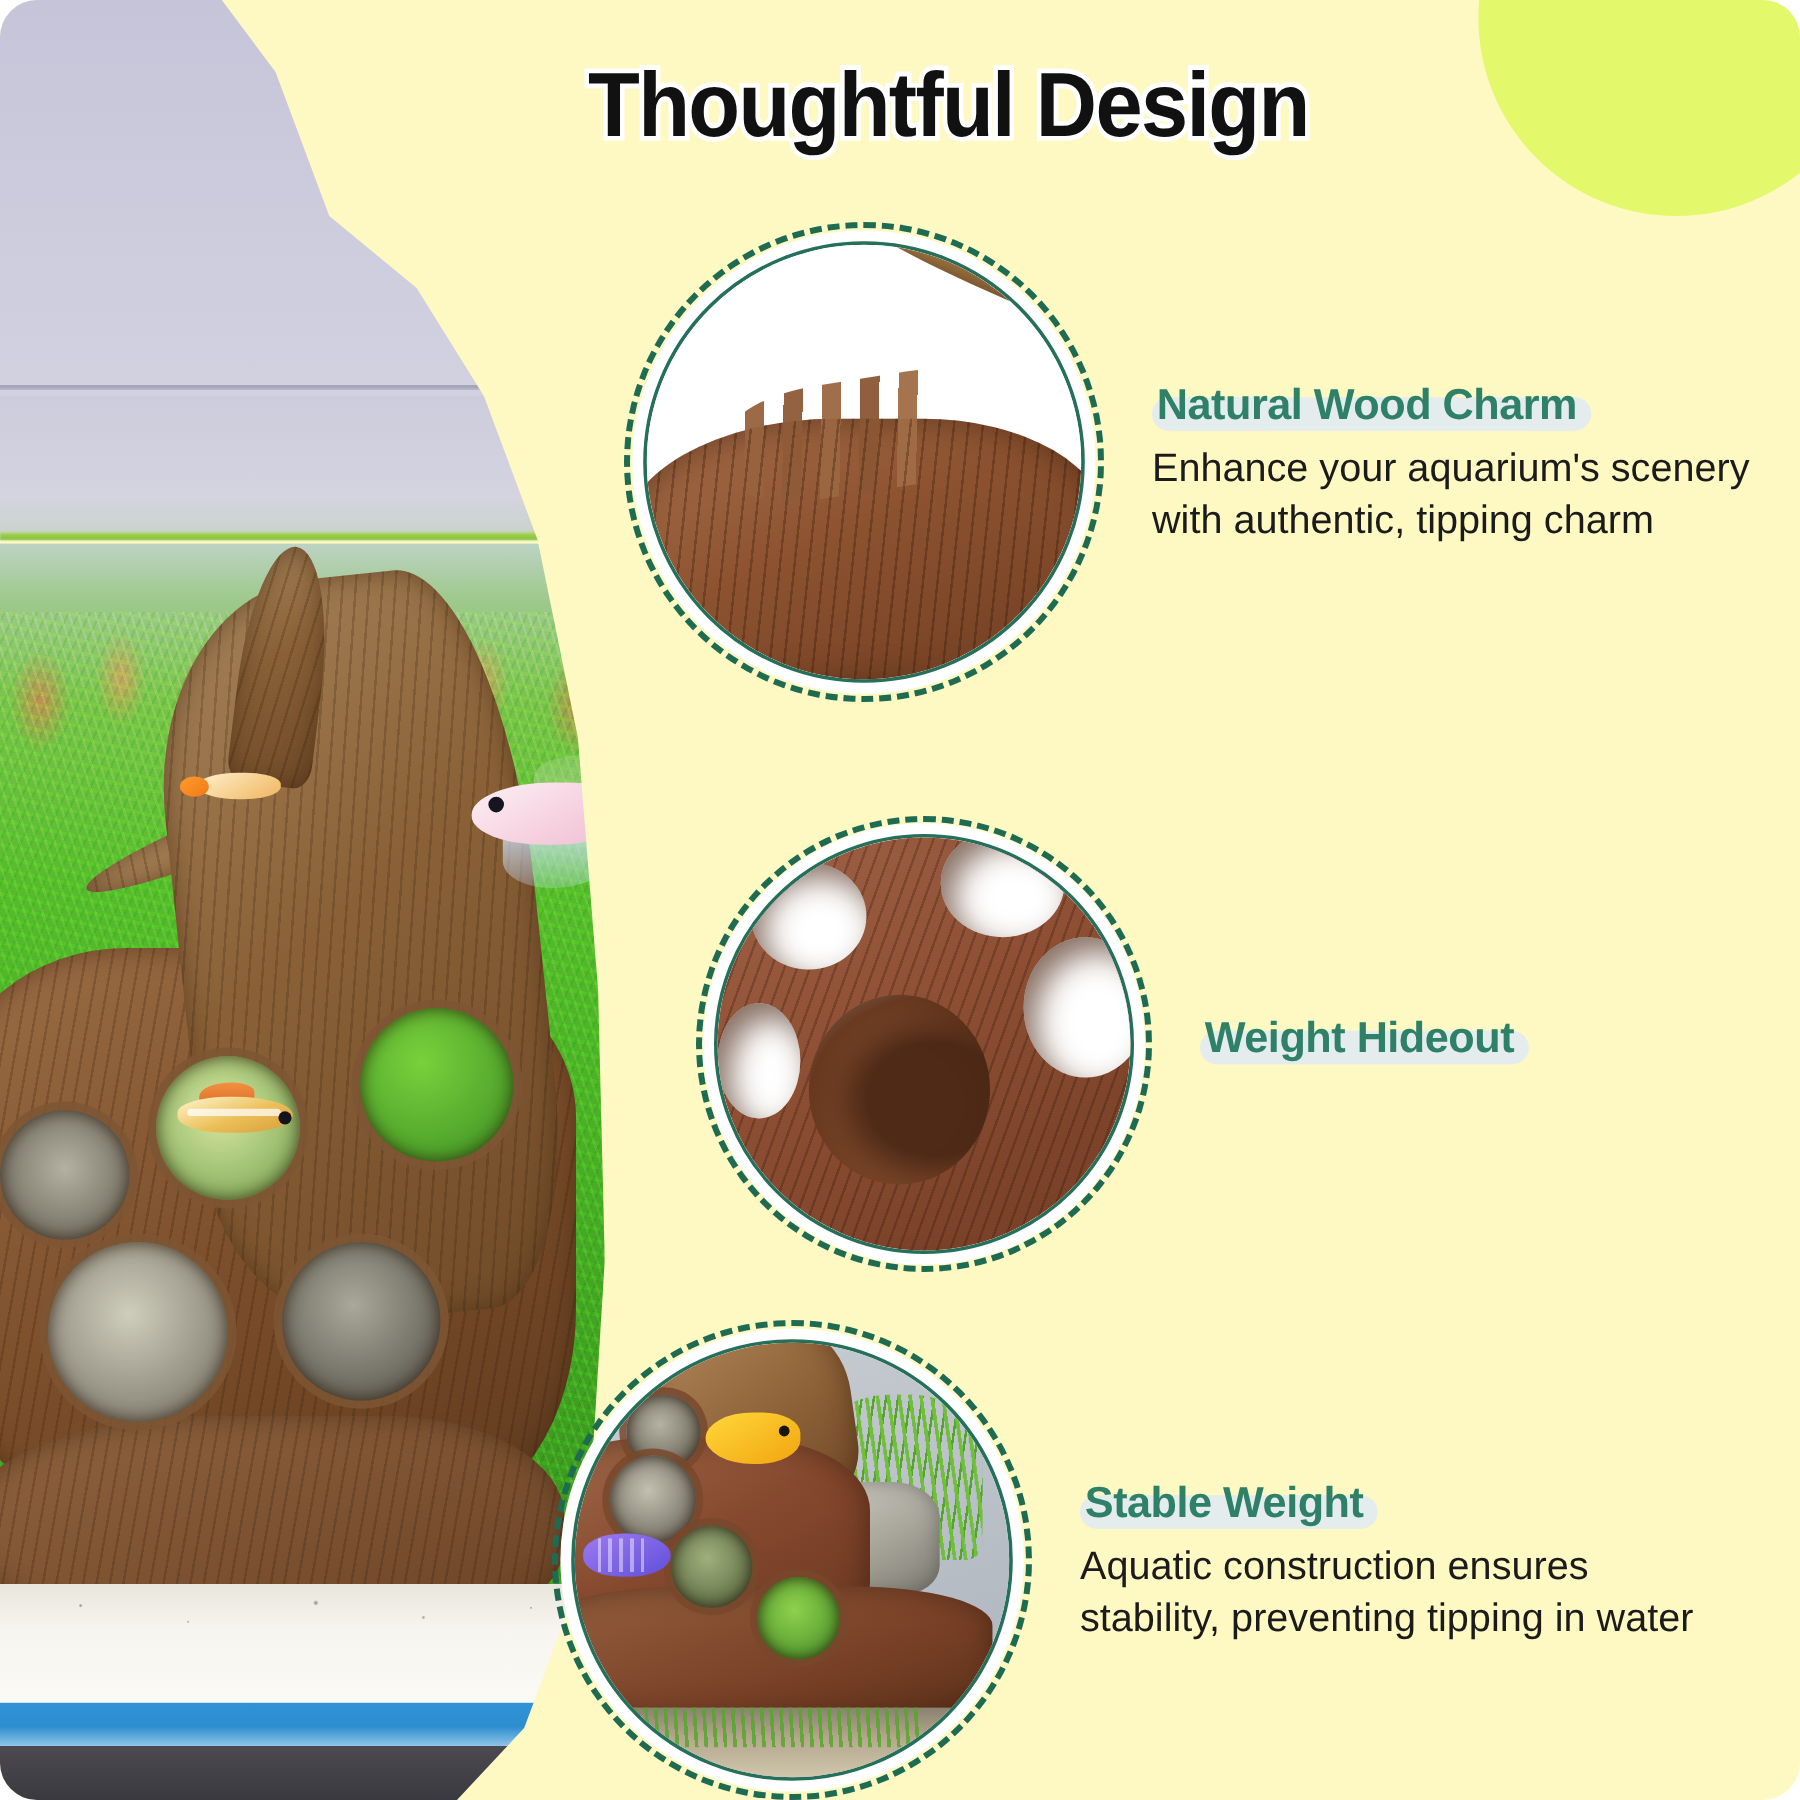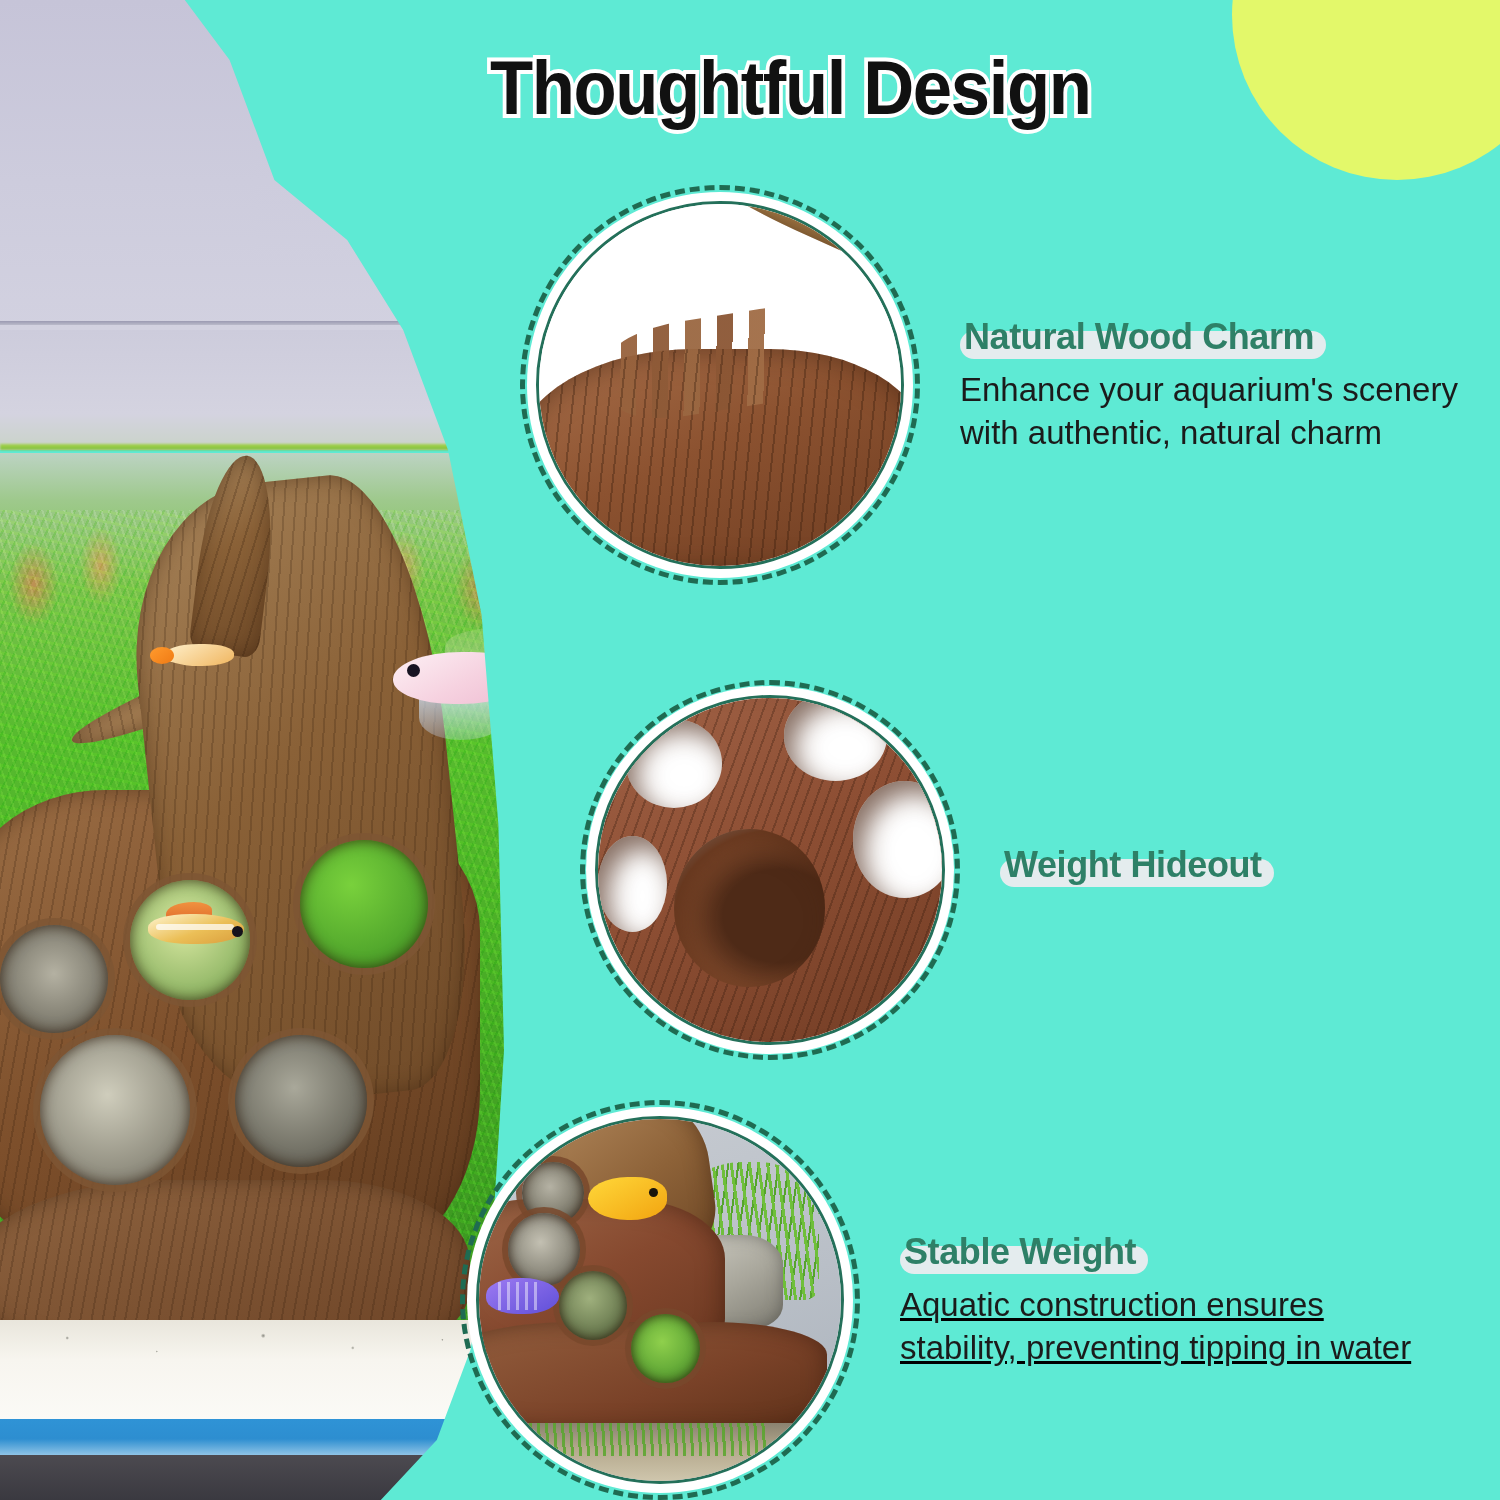--- a/index.html
+++ b/index.html
@@ -2,21 +2,21 @@
 <html><head>
 <meta charset="utf-8">
 <style>
   html,body{margin:0;padding:0;}
   body{
     width:1500px;height:1500px;
     background:#ffffff;
     font-family:"Liberation Sans","DejaVu Sans",sans-serif;
     overflow:hidden;position:relative;
   }
-  .stage{position:absolute;inset:0;width:1500px;height:1500px;overflow:hidden;background:#5eead4;}
+  .stage{position:absolute;inset:0;width:1500px;height:1500px;overflow:hidden;background:#fef9c3;border-radius:31px;}
 
   
   .accent-blob{
     position:absolute;right:-62px;top:-150px;
     width:330px;height:330px;border-radius:50%;
     background:#e3f86a;z-index:1;
   }
 
   
   .hero-photo{
@@ -125,21 +125,21 @@
     background:linear-gradient(160deg,#fff6d2,#ebbf57 55%,#d99c3b);}
   .hf-dorsal{position:absolute;left:26px;top:2px;width:46px;height:20px;border-radius:60% 40% 0 0;
     background:linear-gradient(0deg,#e06b2c,#f0923f);}
   .hf-eye{position:absolute;left:92px;top:26px;width:11px;height:11px;border-radius:50%;background:#15121c;}
   .hf-stripe{position:absolute;left:16px;top:24px;width:78px;height:6px;border-radius:4px;background:rgba(255,255,255,.72);}
 
   
   .feature{position:absolute;display:flex;align-items:center;z-index:6;}
   .f1{left:520px;top:185px;}
   .f2{left:580px;top:680px;}
-  .f3{left:460px;top:1100px;text-decoration:underline;}
+  .f3{left:460px;top:1100px;}
 
   .circle-wrap{position:relative;flex:0 0 auto;}
   .circle-dashed{
     position:absolute;inset:0;border-radius:50%;
     border:5px dashed #1f6b52;box-sizing:border-box;
   }
   .circle-photo{
     position:absolute;border-radius:50%;overflow:hidden;
     border:3px solid #24705a;box-sizing:border-box;background:#fff;
     box-shadow:0 0 0 9px #ffffff;
@@ -332,21 +332,21 @@
           <div class="c1-bg"></div>
           <div class="c1-stick"></div>
           <div class="c1-mass"></div>
           <div class="c1-fingers"></div>
           <div class="c1-grain"></div>
         </div>
       </div>
     </div>
     <div class="ftext">
       <div class="fhead">Natural Wood Charm</div>
-      <p class="fdesc">Enhance your aquarium's scenery with authentic, natural charm</p>
+      <p class="fdesc">Enhance your aquarium's scenery with authentic, tipping charm</p>
     </div>
   </div>
 
   <div class="feature f2">
     <div class="circle-wrap cw2">
       <div class="circle-dashed"></div>
       <div class="circle-photo">
         <div class="ctext">
           <div class="c2-bg"></div>
           <div class="c2-mass"></div>

